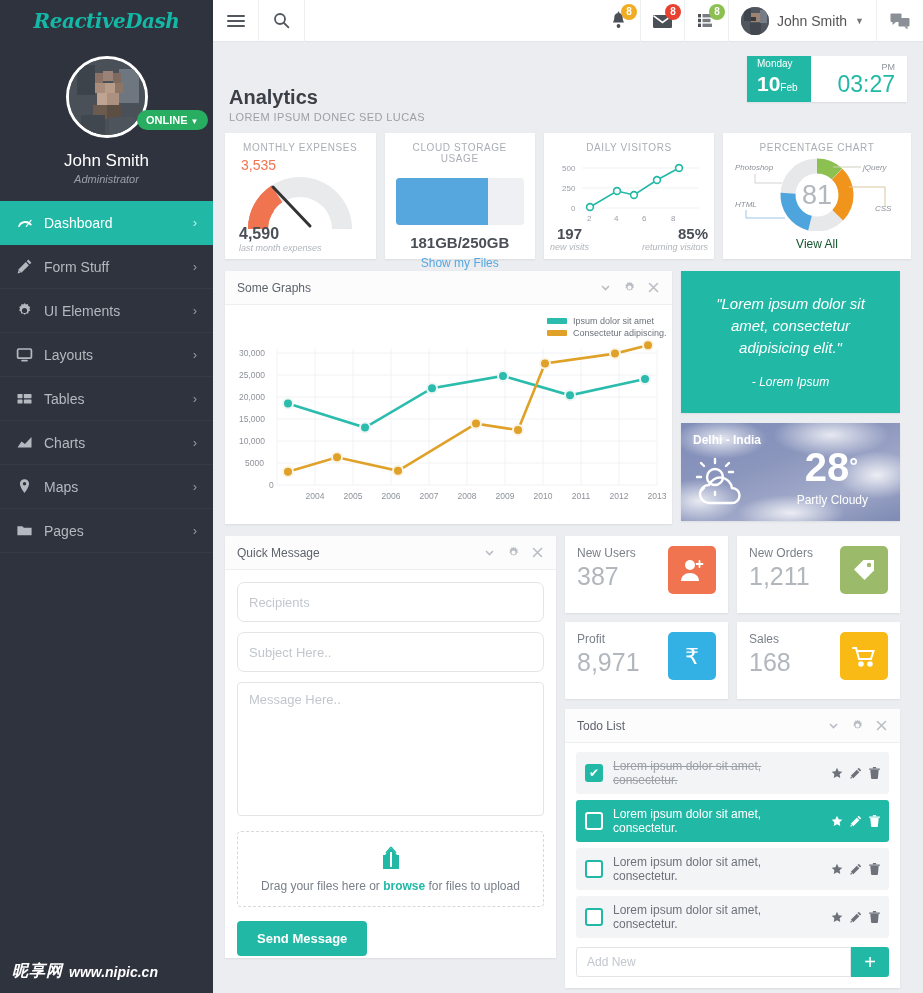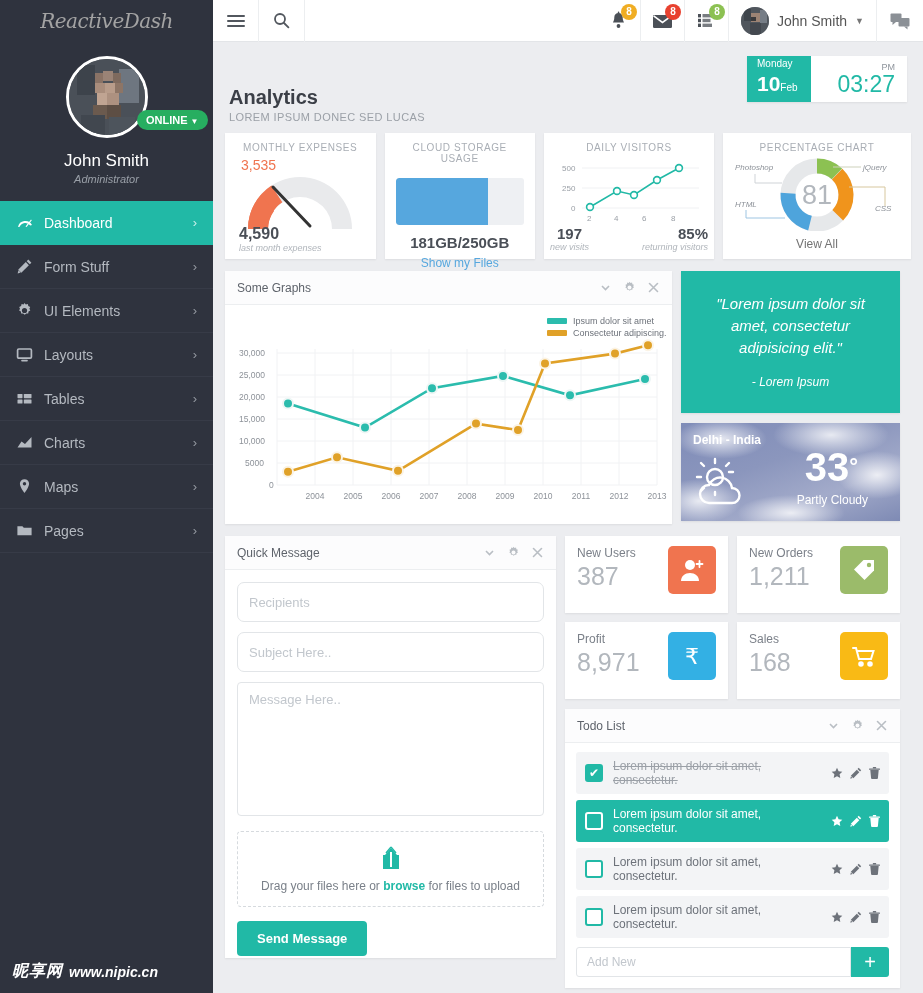--- a/index.html
+++ b/index.html
@@ -16,21 +16,21 @@
     position: absolute; left: 0; top: 0;
     width: 213px; height: 993px;
     background: #2f333e;
     overflow: hidden;
   }
   .brand {
     height: 42px; display: flex; align-items: center; justify-content: center;
     background: #2f333e;
   }
   .brand-text {
-    color: #a3a3a3; font-size: 20px; font-style: italic; font-weight: normal;
+    color: #14b8a6; font-size: 20px; font-style: italic; font-weight: bold;
     font-family: "DejaVu Serif", serif; letter-spacing: -0.5px;
   }
   .profile {
     padding: 14px 0 16px; text-align: center; background: #2f333e;
   }
   .avatar-wrap { position: relative; display: inline-block; }
   .avatar-lg {
     width: 82px; height: 82px; border-radius: 50%;
     border: 3px solid #fff; overflow: hidden;
     background: #50565e; position: relative;
@@ -126,21 +126,21 @@
 
   .storage-bar { width: 128px; height: 47px; background: #eef0f3; border-radius: 3px; margin: 14px auto 0; overflow: hidden; }
   .storage-fill { height: 100%; background: #56a7de; border-radius: 3px 0 0 3px; }
   .storage-txt { font-size: 15px; color: #4a4f57; margin-top: 9px; font-weight: bold; }
   .storage-link { font-size: 12px; color: #56a7de; margin-top: 5px; cursor: pointer; }
 
   .dv-foot { display: flex; justify-content: space-between; padding: 0 6px; position: absolute; bottom: 7px; left: 0; right: 0; }
   .dv-b { font-size: 15px; color: #4a4f57; font-weight: bold; }
   .dv-s { font-size: 9px; color: #b0b5bb; font-style: italic; }
 
-  .pc-link { font-size: 12px; color: #737373; position: absolute; bottom: 8px; left: 0; right: 0; cursor: pointer; }
+  .pc-link { font-size: 12px; color: #14532d; position: absolute; bottom: 8px; left: 0; right: 0; cursor: pointer; }
 
   
   .panel-head {
     height: 34px; display: flex; align-items: center; padding: 0 12px;
     border-bottom: 1px solid #eceef0; background: #fcfcfd;
   }
   .panel-title { flex: 1; font-size: 12px; font-weight: normal; color: #5e636b; }
   .panel-tools { display: flex; gap: 11px; align-items: center; color: #b9bec4; }
   .ptool { cursor: pointer; display: flex; }
 
@@ -651,21 +651,21 @@
           <ellipse cx="196" cy="52" rx="40" ry="24" fill="url(#cl)"></ellipse>
           <ellipse cx="18" cy="78" rx="42" ry="22" fill="url(#cl)"></ellipse>
           <ellipse cx="110" cy="90" rx="54" ry="18" fill="url(#cl)"></ellipse>
         </svg>
         <span class="w-city">Delhi - India</span>
         <svg width="66" height="52" viewBox="0 0 66 52" style="position:absolute;left:12px;top:34px" fill="none" stroke="#fff" stroke-width="2.4" stroke-linecap="round">
           <circle cx="22" cy="20" r="8"></circle>
           <path d="M22 6v-4M22 38v-3M8 20H4M36 15h4M11 9L8 6M33 9l3-3M11 31l-3 3"></path>
           <path d="M30 46H16a9 9 0 0 1 0-18 12 12 0 0 1 23 3 7.5 7.5 0 0 1 0 15z" fill="none"></path>
         </svg>
-        <span class="w-temp"><span>33</span><span class="w-deg">°</span></span>
+        <span class="w-temp"><span>28</span><span class="w-deg">°</span></span>
         <span class="w-cond">Partly Cloudy</span>
       </div>
     </div>
   </div>
 
   <div class="row" style="margin-top:12px">
 
     <div class="card" style="width:331px; height:422px">
       <div class="panel-head">
         <span class="panel-title">Quick Message</span>

